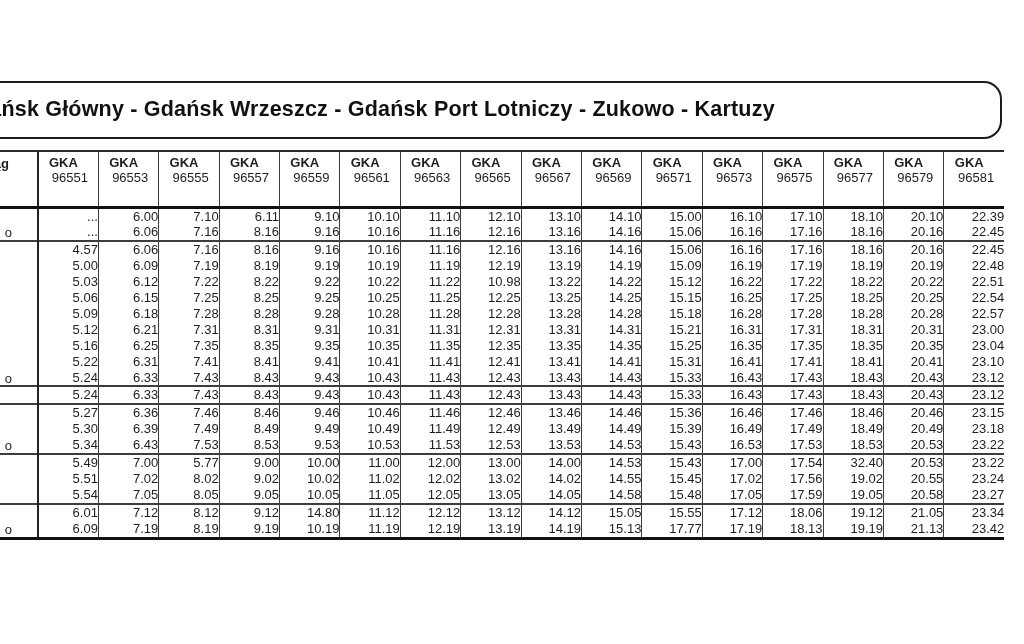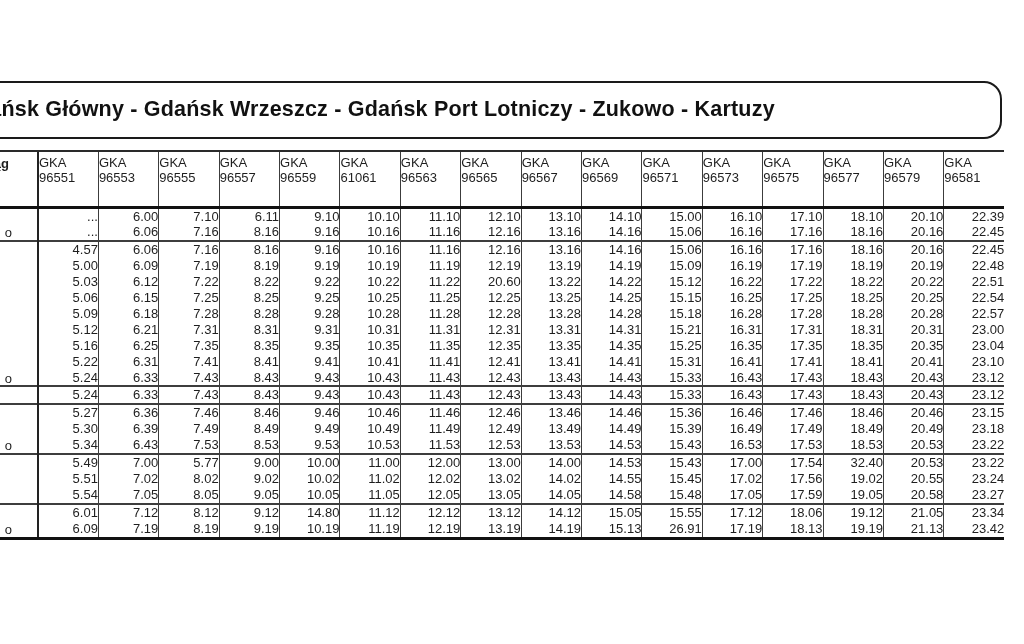--- a/index.html
+++ b/index.html
@@ -23,22 +23,22 @@
     border-collapse:collapse; table-layout:fixed;
   }
   table.tt th, table.tt td { padding:0; margin:0; color:#1e1e1e; }
   thead tr { height:56px; }
   th.hcell {
     border-top:2px solid #2a2a2a; border-bottom:3px solid #111;
     vertical-align:top; background:#fff;
   }
   th.train { border-left:1px solid #3c3c3c; }
   th.train.firstcol { border-left:2px solid #222; }
-  th .gka  { font-size:13px; font-weight:normal;  text-align:left; padding:3px 10px 0 0; line-height:15px; }
-  th .num  { font-size:13px; font-weight:normal; text-align:left; padding:0 10px 0 0; line-height:15px; }
+  th .gka  { font-size:13px; font-weight:bold;  text-align:center; padding:3px 10px 0 0; line-height:15px; }
+  th .num  { font-size:13px; font-weight:normal; text-align:right; padding:0 10px 0 0; line-height:15px; }
   .clip { position:relative; overflow:hidden; height:50px; }
   .corner-label { position:absolute; right:28px; top:4px; font-size:13px; white-space:nowrap; color:#1e1e1e; }
   td.time {
     font-size:13px; text-align:right; padding:0 10px 0 0;
     height:15.9px; line-height:15.9px; border-left:1px solid #3c3c3c;
     white-space:nowrap;
   }
   td.time.firstcol { border-left:2px solid #222; }
   td.station { position:relative; }
   td.station .marker { position:absolute; right:25px; top:1px; font-size:13px; color:#1e1e1e; }
@@ -95,21 +95,21 @@
           <th class="hcell train">
             <div class="gka">GKA</div>
             <div class="num">96557</div>
           </th>
           <th class="hcell train">
             <div class="gka">GKA</div>
             <div class="num">96559</div>
           </th>
           <th class="hcell train">
             <div class="gka">GKA</div>
-            <div class="num">61061</div>
+            <div class="num">96561</div>
           </th>
           <th class="hcell train">
             <div class="gka">GKA</div>
             <div class="num">96563</div>
           </th>
           <th class="hcell train">
             <div class="gka">GKA</div>
             <div class="num">96565</div>
           </th>
           <th class="hcell train">
@@ -235,21 +235,21 @@
           <td class="station">
             <span class="marker"></span>
           </td>
           <td class="time firstcol">5.03</td>
           <td class="time">6.12</td>
           <td class="time">7.22</td>
           <td class="time">8.22</td>
           <td class="time">9.22</td>
           <td class="time">10.22</td>
           <td class="time">11.22</td>
-          <td class="time">20.60</td>
+          <td class="time">10.98</td>
           <td class="time">13.22</td>
           <td class="time">14.22</td>
           <td class="time">15.12</td>
           <td class="time">16.22</td>
           <td class="time">17.22</td>
           <td class="time">18.22</td>
           <td class="time">20.22</td>
           <td class="time">22.51</td>
         </tr>
         <tr>
@@ -553,21 +553,21 @@
           <td class="time firstcol">6.09</td>
           <td class="time">7.19</td>
           <td class="time">8.19</td>
           <td class="time">9.19</td>
           <td class="time">10.19</td>
           <td class="time">11.19</td>
           <td class="time">12.19</td>
           <td class="time">13.19</td>
           <td class="time">14.19</td>
           <td class="time">15.13</td>
-          <td class="time">26.91</td>
+          <td class="time">17.77</td>
           <td class="time">17.19</td>
           <td class="time">18.13</td>
           <td class="time">19.19</td>
           <td class="time">21.13</td>
           <td class="time">23.42</td>
         </tr>
       </tbody>
   </table>
 </div>
 

